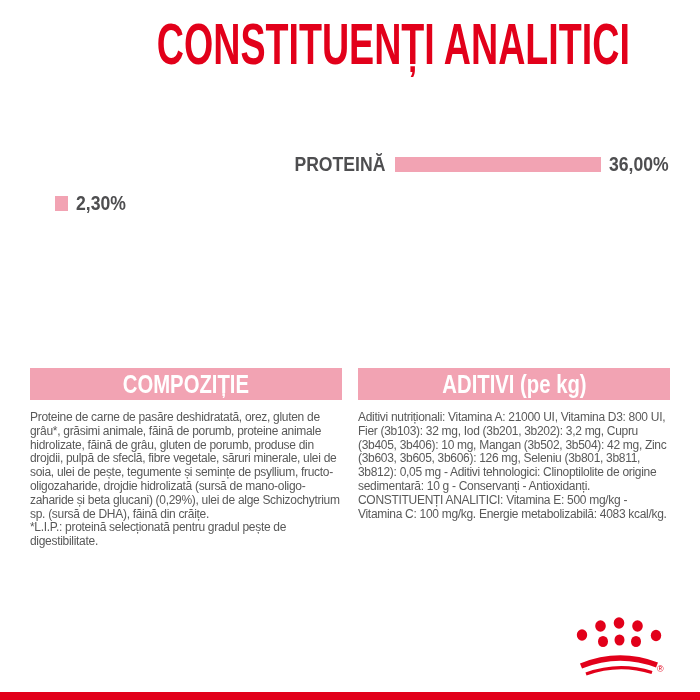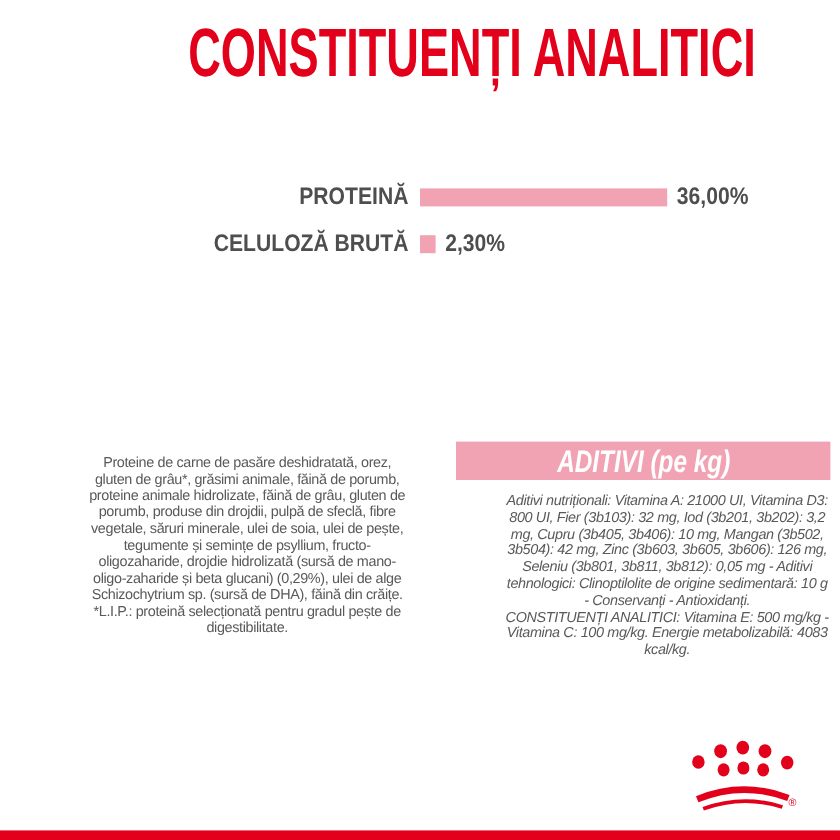--- a/index.html
+++ b/index.html
@@ -19,48 +19,48 @@
   
   .title{position:absolute;top:15px;left:0;width:700px;text-align:center;padding-left:35px;}
   .title span{
     display:inline-block;font-size:57px;font-weight:bold;color:var(--red);
     line-height:1.05;white-space:nowrap;
     transform:scaleX(0.66);transform-origin:50% 50%;
   }
 
   
   .chart{position:absolute;top:152px;left:0;width:700px;}
-  .chart-row{display:flex;align-items:center;height:24px;margin-bottom:15px;}
+  .chart-row{display:flex;align-items:center;height:24px;margin-bottom:15px;margin-left:45px;}
   .chart-label{flex:0 0 340px;text-align:right;}
   .chart-label span{
     display:inline-block;font-size:20px;font-weight:bold;color:var(--dark);
     white-space:nowrap;transform:scaleX(0.88);transform-origin:100% 50%;
   }
   .bar-fill{height:15px;margin-left:10px;background:var(--pink);flex:0 0 auto;}
   .chart-value{margin-left:8px;text-decoration:underline;}
   .chart-value span{
     display:inline-block;font-size:20px;font-weight:bold;color:var(--dark);
     white-space:nowrap;transform:scaleX(0.88);transform-origin:0 50%;
   }
 
   
   .section{position:absolute;top:368px;}
   .section-left{left:30px;width:312px;}
-  .section-right{left:380px;width:312px;font-style:italic;}
+  .section-right{left:358px;width:312px;}
   .section-header{
     height:32px;background:var(--pink);
     display:flex;align-items:center;justify-content:center;
   }
   .section-header span{
     display:inline-block;font-size:26px;font-weight:bold;color:#ffffff;
     white-space:nowrap;transform:scaleX(0.78);transform-origin:50% 50%;
   }
   .section-body{
     margin-top:11px;font-size:12px;line-height:13.8px;
-    letter-spacing:-0.3px;color:var(--gray);text-align:center;margin-left:40px;
+    letter-spacing:-0.3px;color:var(--gray);text-align:left;
   }
   .section-body .part{display:block;}
 
   
   .logo{position:absolute;left:574px;top:612px;width:94px;height:74px;}
 
   
   .footer-bar{position:absolute;left:0;bottom:0;width:700px;height:8px;background:var(--red);}
 </style>
 </head>
@@ -80,33 +80,33 @@
       </div>
       <div class="bar-fill" style="width: 205.92px;"></div>
       <div class="chart-value">
         <span>36,00%</span>
       </div>
     </div>
 
 
 
     <div class="chart-row">
-      <div class="chart-label">
-        <span>CELULOZĂ BRUTĂ</span>
-      </div>
       <div class="bar-fill" style="width: 13.156px;"></div>
       <div class="chart-value">
         <span>2,30%</span>
       </div>
     </div>
 
 
   </div>
 
   <div class="section section-left">
+    <div class="section-header">
+      <span>COMPOZIȚIE</span>
+    </div>
     <div class="section-body">
       <span class="part">Proteine de carne de pasăre deshidratată, orez, gluten de grâu*, grăsimi animale, făină de porumb, proteine animale hidrolizate, făină de grâu, gluten de porumb, produse din drojdii, pulpă de sfeclă, fibre vegetale, săruri minerale, ulei de soia, ulei de pește, tegumente și semințe de psyllium, fructo-oligozaharide, drojdie hidrolizată (sursă de mano-oligo-zaharide și beta glucani) (0,29%), ulei de alge Schizochytrium sp. (sursă de DHA), făină din crăițe.</span>
       <span class="part">*L.I.P.: proteină selecționată pentru gradul pește de digestibilitate.</span>
     </div>
   </div>
 
   <div class="section section-right">
     <div class="section-header">
       <span>ADITIVI (pe kg)</span>
     </div>

